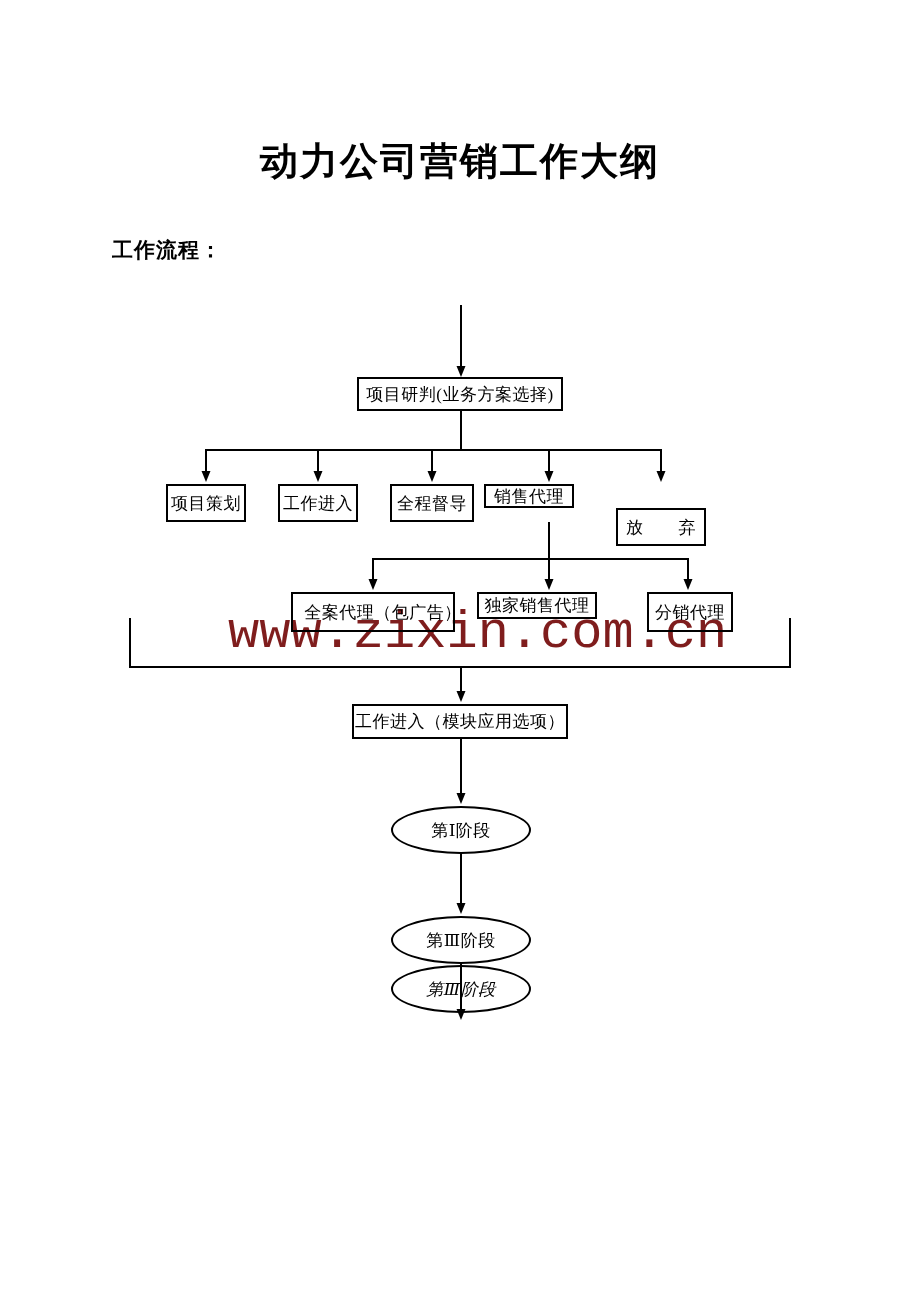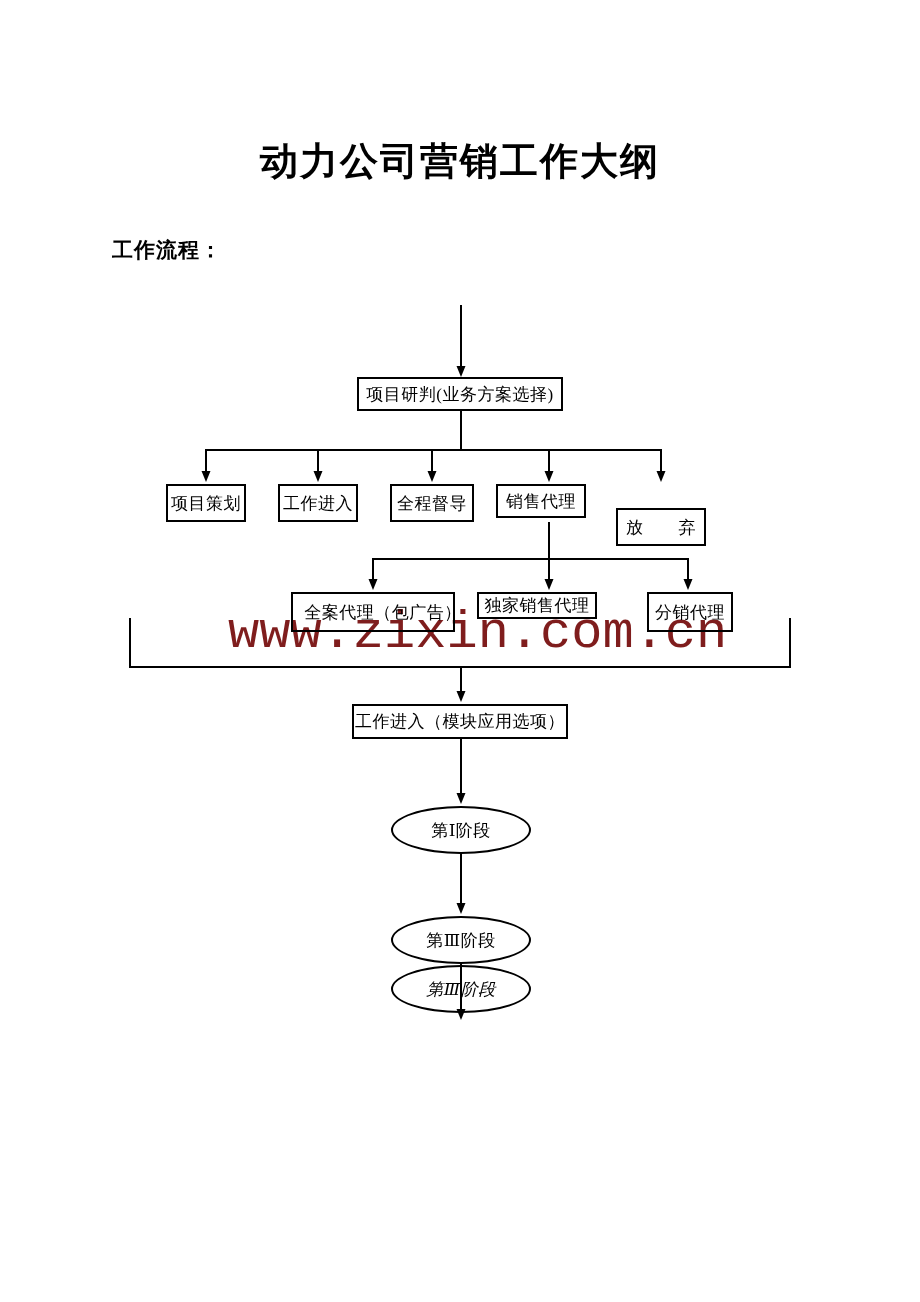--- a/index.html
+++ b/index.html
@@ -96,21 +96,21 @@
       <polygon points="461,1020 456.5,1009 465.5,1009"></polygon>
     </g>
   </svg>
 
 
   <div class="node" style="left:357px;top:377px;width:206px;height:34px;">项目研判(业务方案选择)</div>
 
   <div class="node" style="left:166px;top:484px;width:80px;height:38px;">项目策划</div>
   <div class="node" style="left:278px;top:484px;width:80px;height:38px;">工作进入</div>
   <div class="node" style="left:390px;top:484px;width:84px;height:38px;">全程督导</div>
-  <div class="node" style="left:496px;top:484px;width:90px;height:34px;">销售代理</div>
+  <div class="node" style="left:484px;top:484px;width:90px;height:24px;">销售代理</div>
   <div class="node" style="left:616px;top:484px;width:90px;height:38px;margin-top:24px;">放　　弃</div>
 
   <div class="node" style="left:291px;top:592px;width:164px;height:40px;padding-left:20px;">全案代理（包广告）</div>
   <div class="node" style="left:477px;top:592px;width:120px;height:27px;">独家销售代理</div>
   <div class="node" style="left:647px;top:592px;width:86px;height:40px;">分销代理</div>
 
   <div class="node" style="left:352px;top:704px;width:216px;height:35px;">工作进入（模块应用选项）</div>
 
   <div class="node ellipse" style="left:391px;top:806px;width:140px;height:48px;text-align:right;">第Ⅰ阶段</div>
   <div class="node ellipse" style="left:391px;top:916px;width:140px;height:48px;">第Ⅲ阶段</div>

